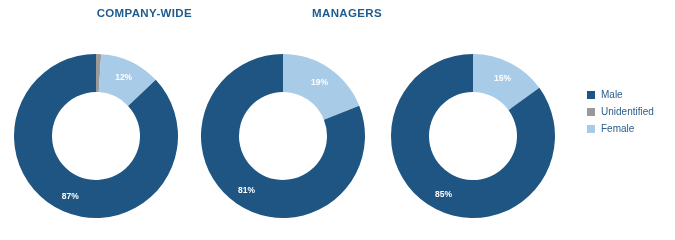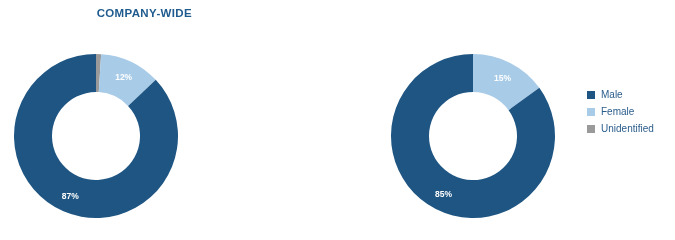--- a/index.html
+++ b/index.html
@@ -93,40 +93,51 @@
           <path d="M 82 1 A 82 82 0 0 1 87.14882260140371 1.1618082688817282 L 84.7627828592898 39.08682394915605 A 44 44 0 0 0 82 39 Z" fill="#9a9a9a"></path>
           <path d="M 87.14882260140371 1.1618082688817282 A 82 82 0 0 1 141.77542744855575 26.867137313847536 L 114.07461960654211 52.8799273391377 A 44 44 0 0 0 84.7627828592898 39.08682394915605 Z" fill="#a8cbe8"></path>
           <path d="M 141.77542744855575 26.867137313847536 A 82 82 0 1 1 81.99999999999999 1 L 81.99999999999999 39 A 44 44 0 1 0 114.07461960654211 52.8799273391377 Z" fill="#1f5582"></path>
           <text x="84.92120059426594" y="-6.954110114013034" text-anchor="middle" class="slice-label outside">1%</text>
           <text x="109.67565395172973" y="27.186241589708736" text-anchor="middle" class="slice-label inside">12%</text>
           <text x="56.185387108739285" y="145.6540506694588" text-anchor="middle" class="slice-label inside">87%</text>
         </svg>
     </div>
   </div>
 
+  <div class="panel" style="left:192px; width:190px;">
+    <div class="panel-title">MANAGERS</div>
+    <div class="donut-wrap">
+      <svg class="donut-svg" style="left:6px; top:35px;" width="170" height="166" viewBox="0 0 170 166">
+          <path d="M 85 1 A 82 82 0 0 1 161.24167184283664 52.81378667985642 L 125.91016537908305 66.80251968187417 A 44 44 0 0 0 85 39 Z" fill="#a8cbe8"></path>
+          <path d="M 161.24167184283664 52.81378667985642 A 82 82 0 1 1 84.99999999999999 1 L 84.99999999999999 39 A 44 44 0 1 0 125.91016537908305 66.80251968187417 Z" fill="#1f5582"></path>
+          <text x="121.5354195603885" y="32.23976267215349" text-anchor="middle" class="slice-label inside">19%</text>
+          <text x="48.46458043961148" y="139.76023732784648" text-anchor="middle" class="slice-label inside">81%</text>
+        </svg>
+    </div>
+  </div>
 
   <div class="panel" style="left:382px; width:190px;">
     <div class="donut-wrap">
       <svg class="donut-svg" style="left:6px; top:35px;" width="170" height="166" viewBox="0 0 170 166">
           <path d="M 85 1 A 82 82 0 0 1 151.3393935387457 34.801609312017206 L 120.59674775249769 57.137448899131186 A 44 44 0 0 0 85 39 Z" fill="#a8cbe8"></path>
           <path d="M 151.3393935387457 34.801609312017206 A 82 82 0 1 1 84.99999999999999 1 L 84.99999999999999 39 A 44 44 0 1 0 120.59674775249769 57.137448899131186 Z" fill="#1f5582"></path>
           <text x="114.50938248307054" y="28.08457592775609" text-anchor="middle" class="slice-label inside">15%</text>
           <text x="55.49061751692946" y="143.91542407224392" text-anchor="middle" class="slice-label inside">85%</text>
         </svg>
     </div>
   </div>
 
   <div id="legend">
     <div class="legend-row">
       <span class="legend-swatch" style="background: rgb(31, 85, 130);"></span>
       <span class="legend-label">Male</span>
     </div>
     <div class="legend-row">
+      <span class="legend-swatch" style="background: rgb(154, 154, 154);"></span>
+      <span class="legend-label">Unidentified</span>
+    </div>
+    <div class="legend-row">
       <span class="legend-swatch" style="background: rgb(168, 203, 232);"></span>
       <span class="legend-label">Female</span>
-    </div>
-    <div class="legend-row">
-      <span class="legend-swatch" style="background: rgb(154, 154, 154);"></span>
-      <span class="legend-label">Unidentified</span>
     </div>
   </div>
 
 </div>
 
 </body></html>

